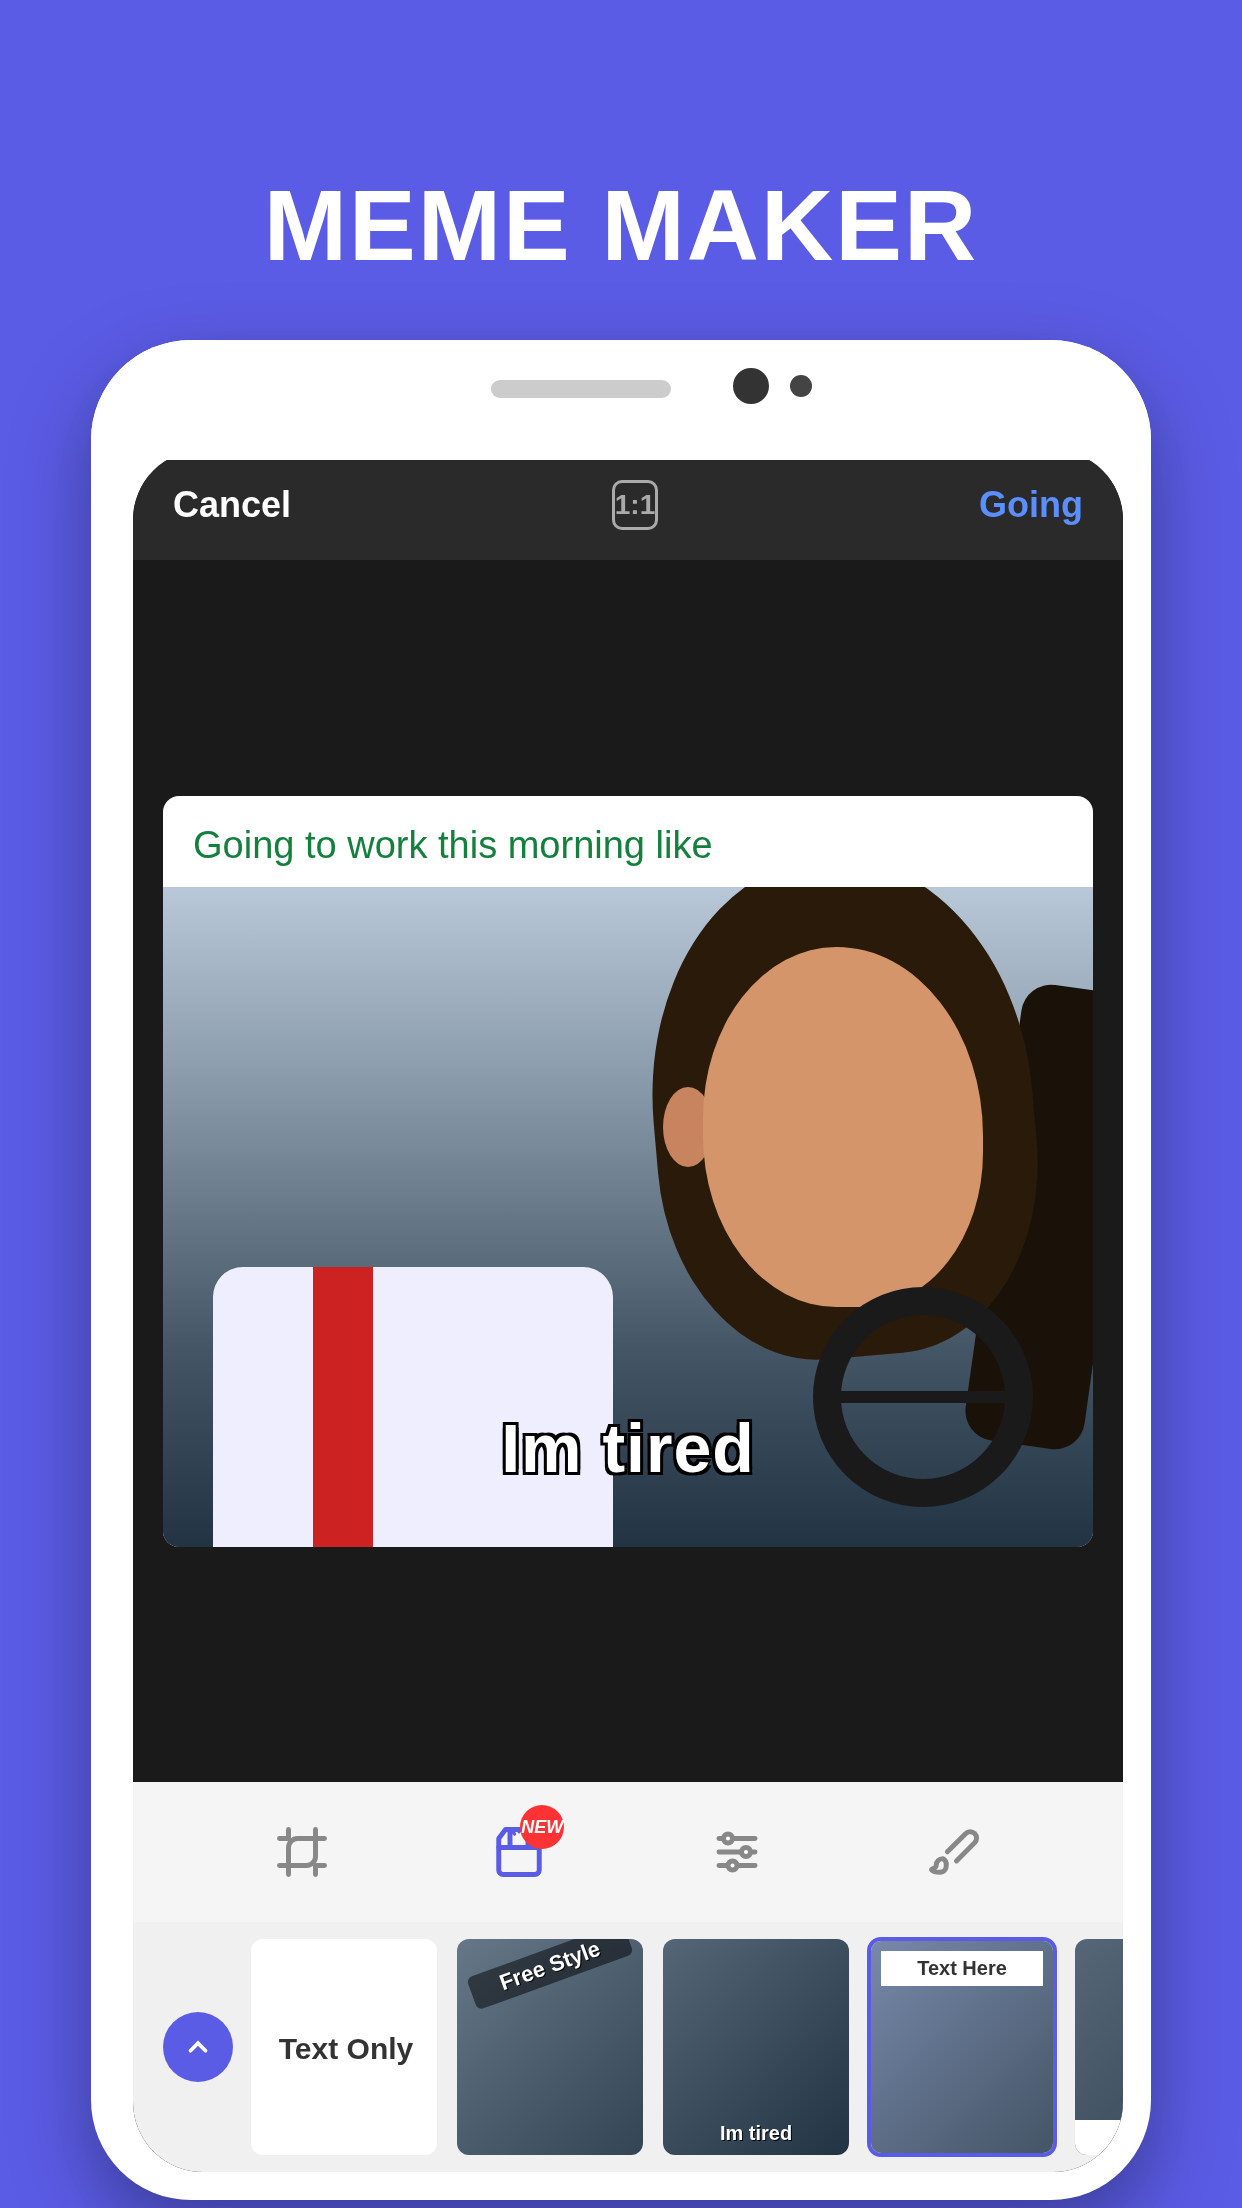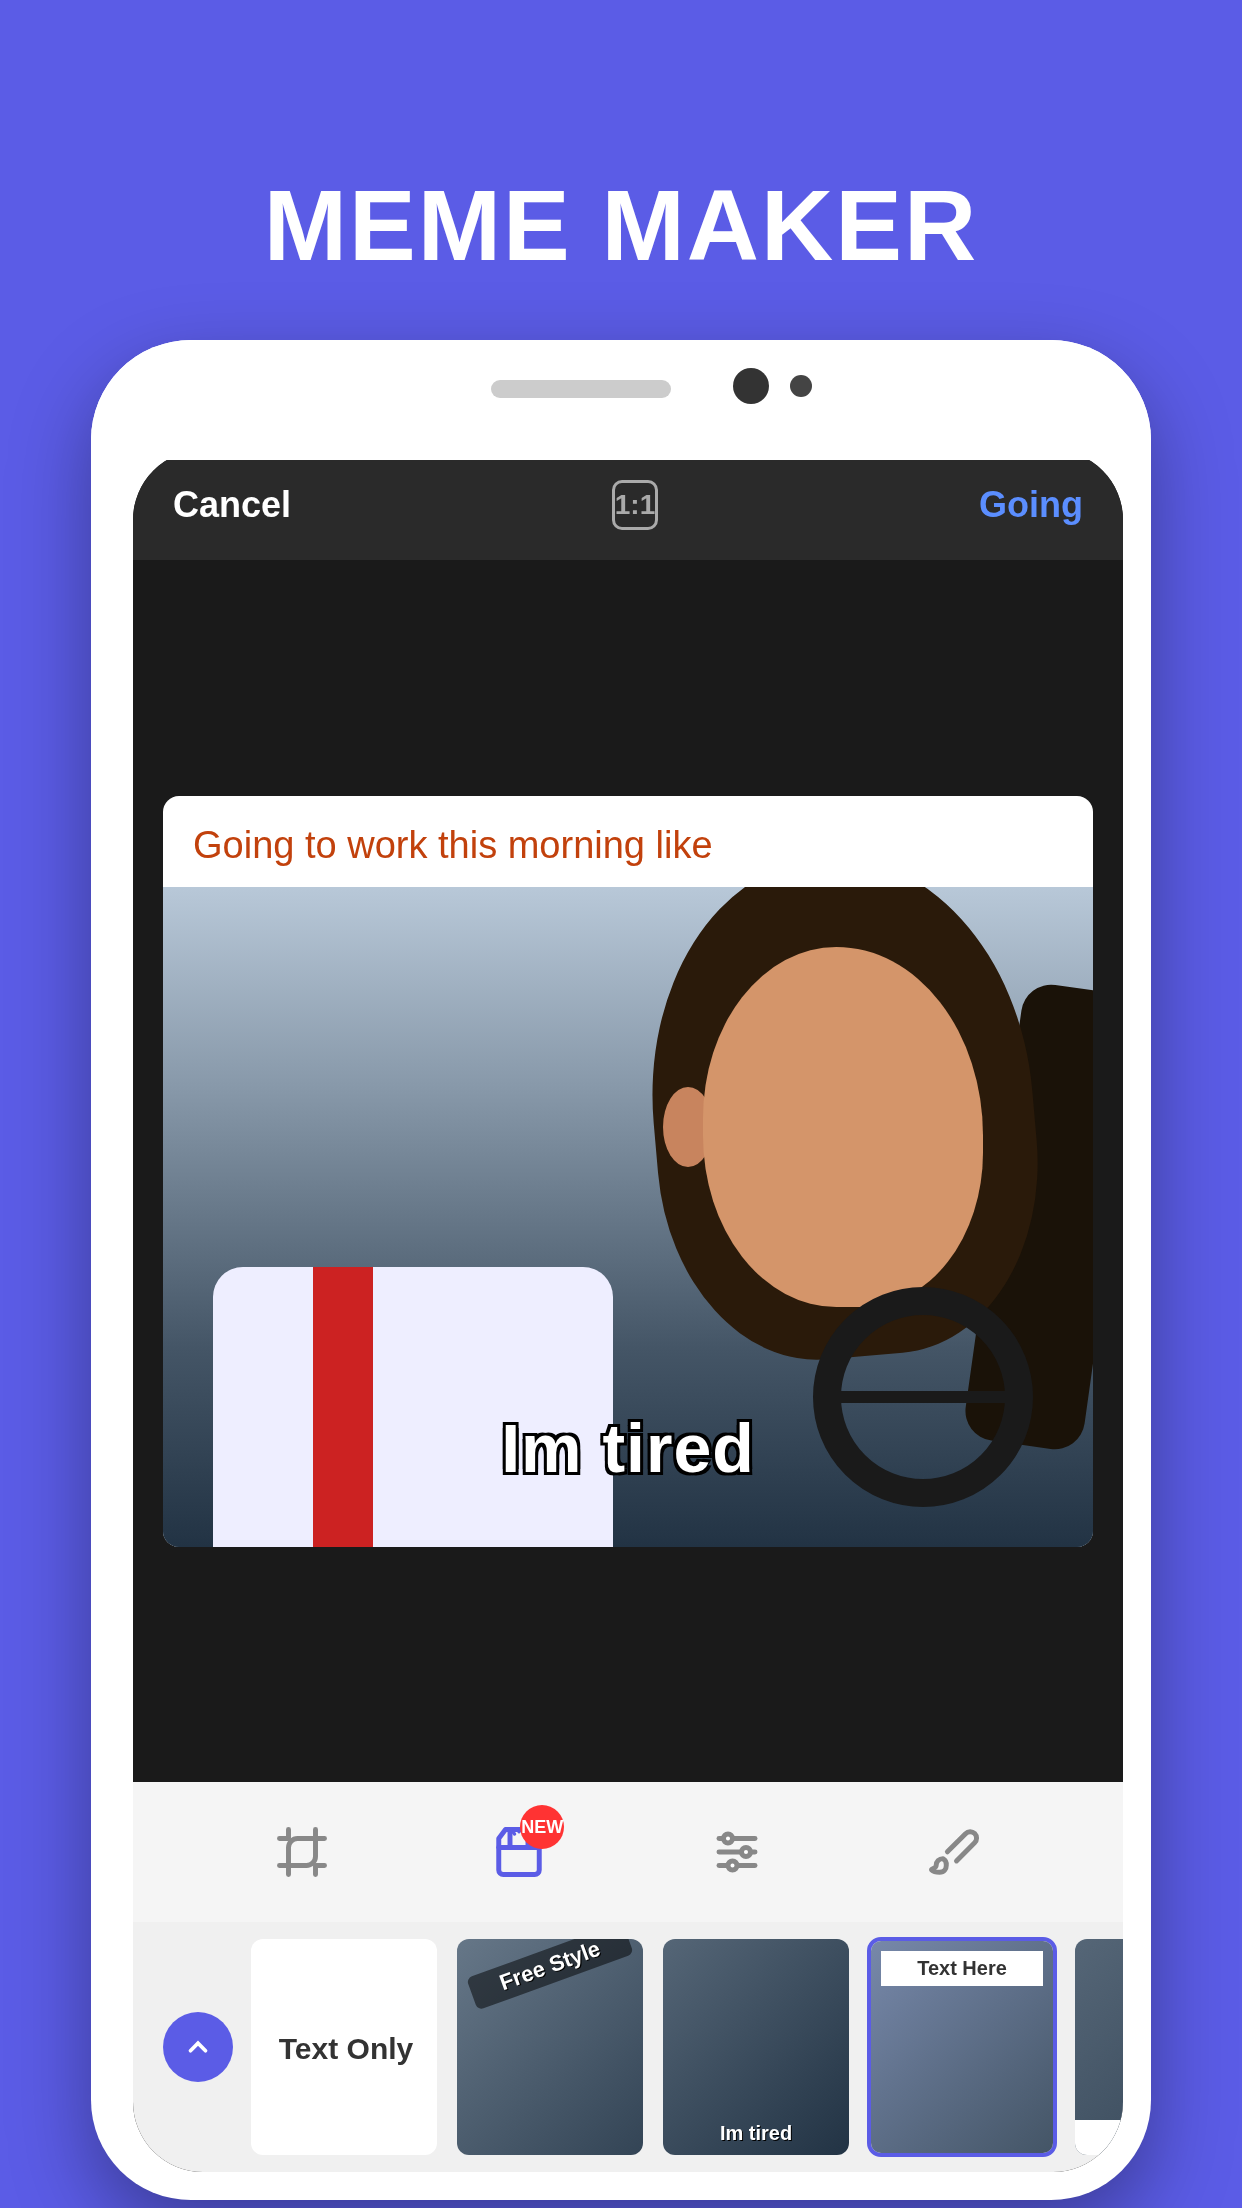--- a/index.html
+++ b/index.html
@@ -153,21 +153,21 @@
       background: #ffffff;
       border-radius: 16px;
       overflow: hidden;
       width: 100%;
     }
 
     .meme-caption {
       padding: 28px 30px 20px;
       font-size: 38px;
       font-weight: 400;
-      color: #c2410c;
+      color: #15803d;
     }
 
     .meme-image-container {
       position: relative;
       width: 100%;
       height: 660px;
       background: linear-gradient(135deg, #8899aa 0%, #667788 40%, #556677 100%);
       overflow: hidden;
     }
 
@@ -288,20 +288,21 @@
       padding: 0 60px;
       flex-shrink: 0;
     }
 
     .tool-icon {
       display: flex;
       flex-direction: column;
       align-items: center;
       cursor: pointer;
       position: relative;
+      font-style: italic;
     }
 
     .tool-icon svg {
       width: 54px;
       height: 54px;
     }
 
     .new-badge {
       position: absolute;
       top: -20px;

